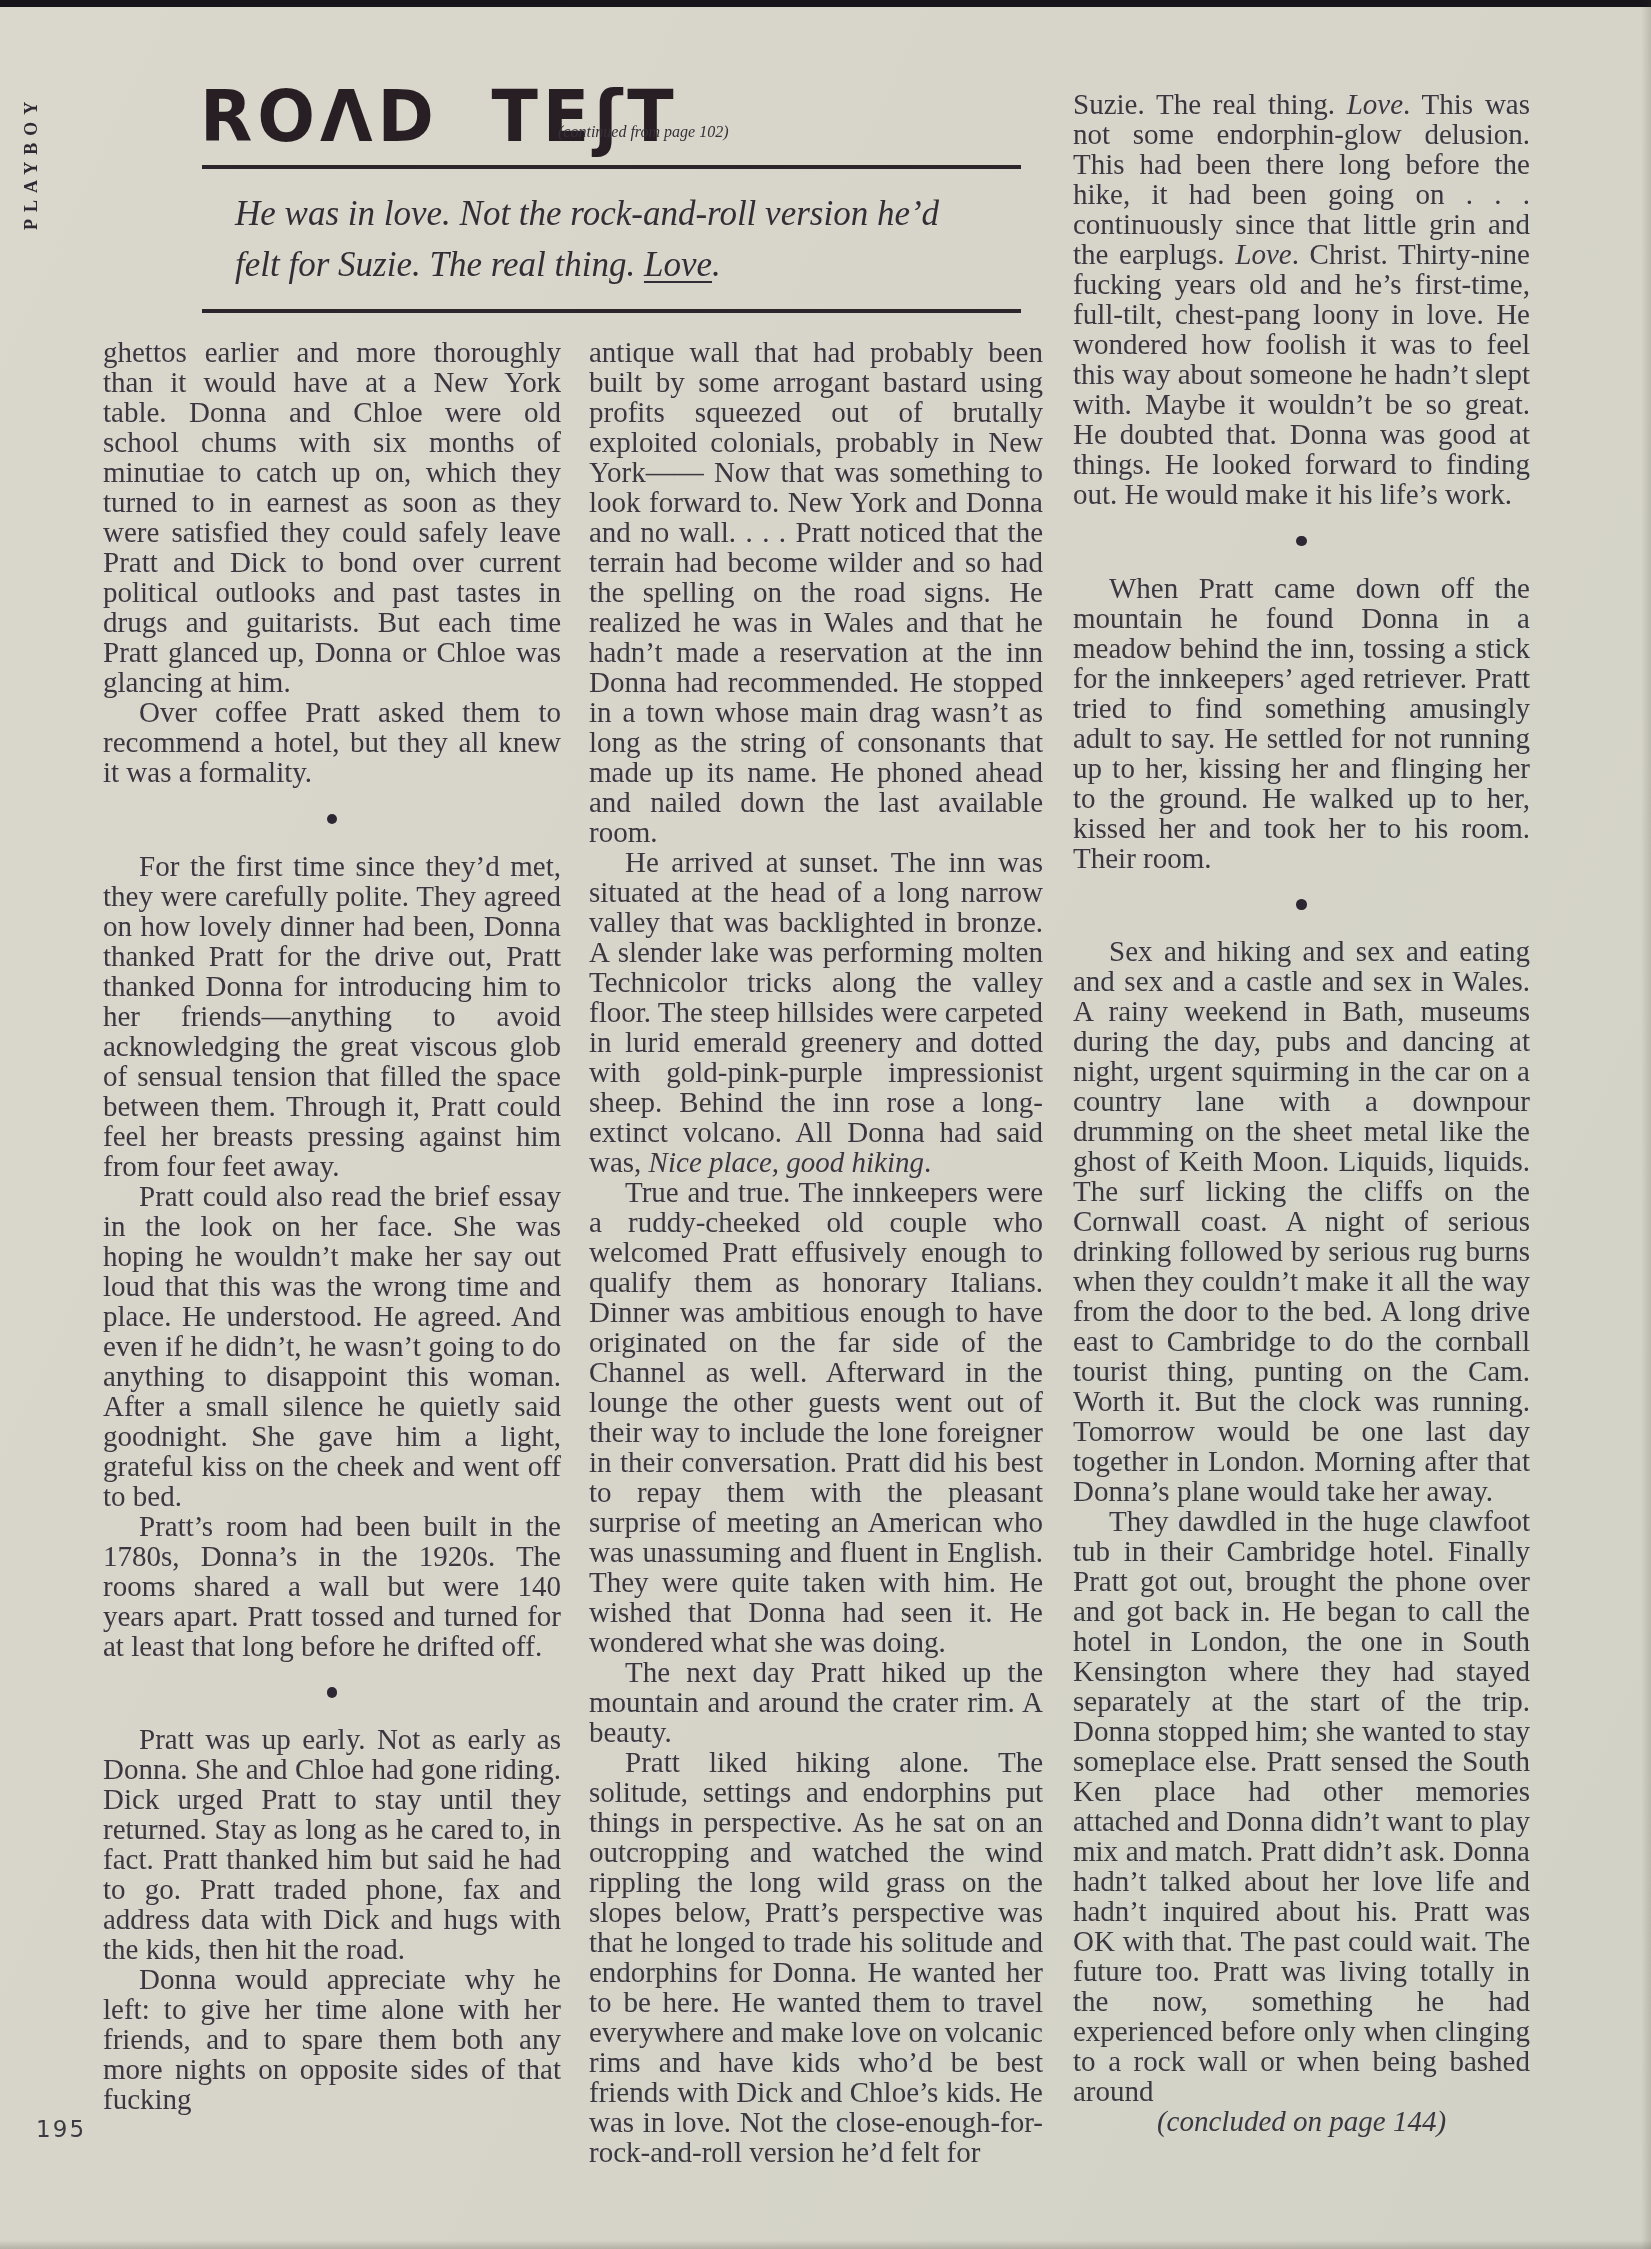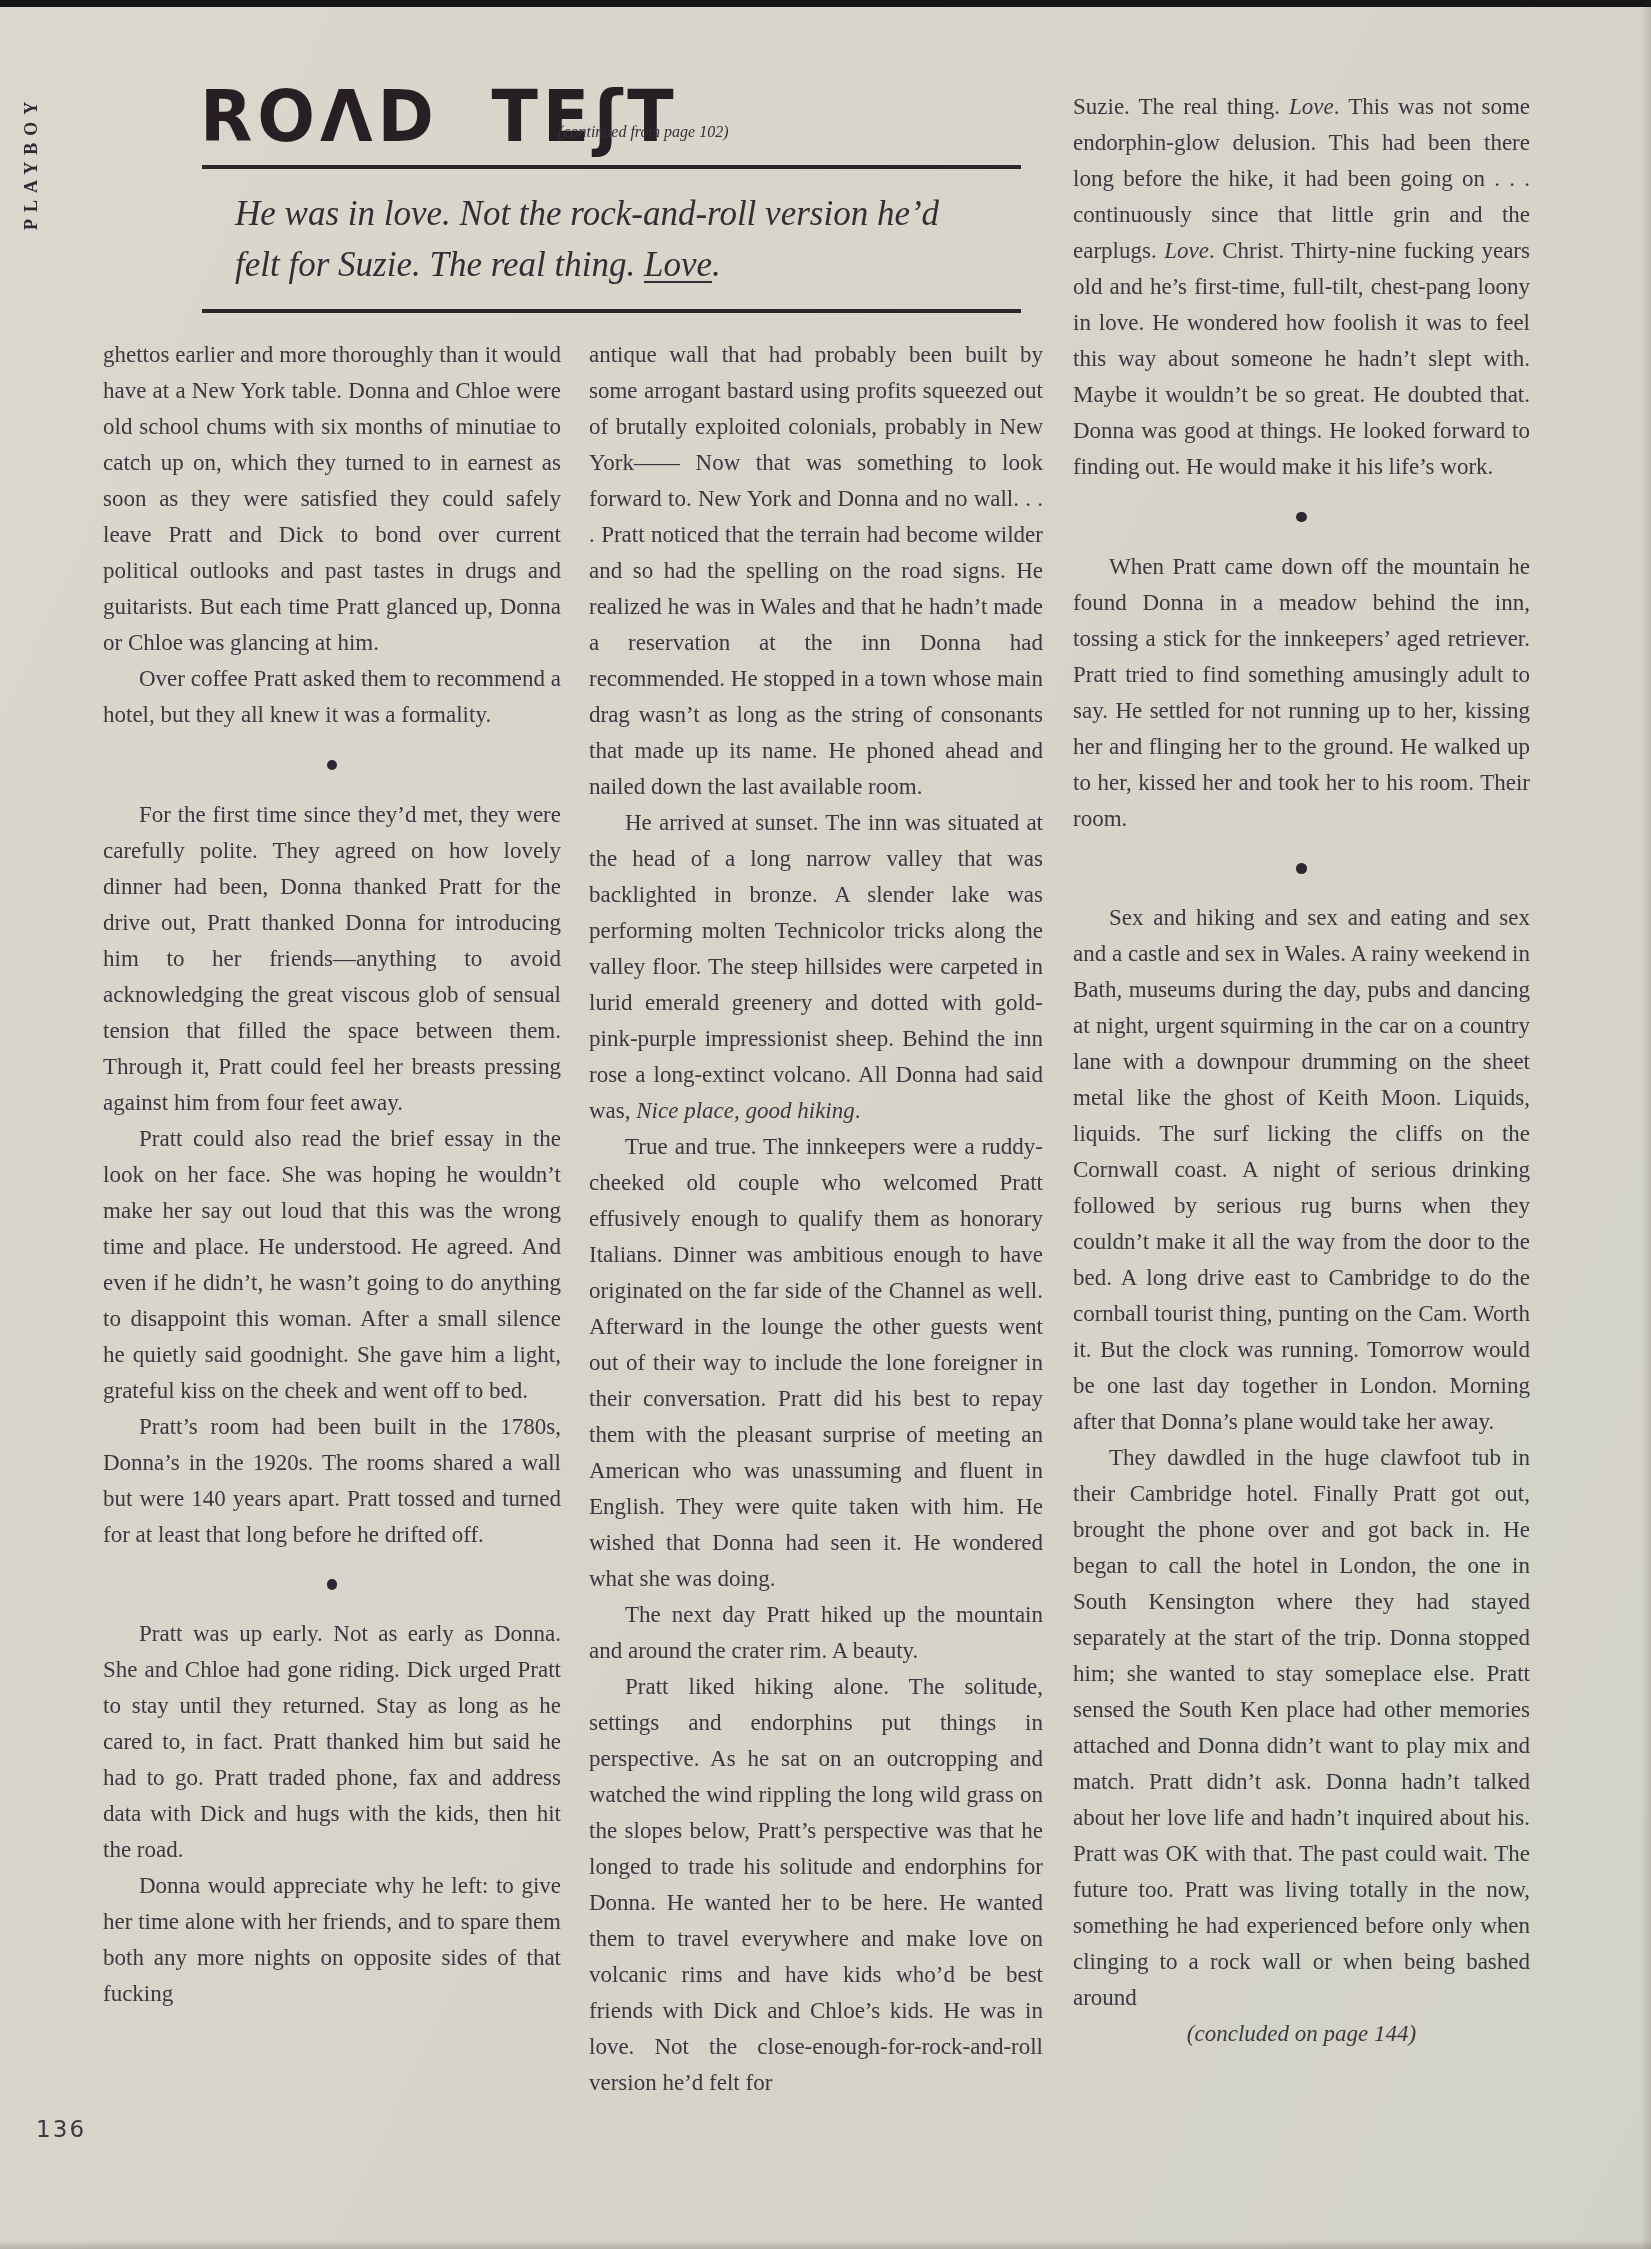--- a/index.html
+++ b/index.html
@@ -39,21 +39,21 @@
   .rule-top{top:165px;}
   .rule-bottom{top:309px;}
   .deck{
     position:absolute;left:209px;top:188px;width:822px;
     font-style:italic;font-size:35px;line-height:51px;color:#332d36;margin-left:26px;
   }
   .deck .u{text-decoration:underline;text-decoration-thickness:2.1px;text-underline-offset:4.9px;}
 
   .col{
     position:absolute;
-    font-size:23px;line-height:36px;color:#3b3741;
+    font-size:29px;line-height:30px;color:#3b3741;
   }
   .col1{left:103px;top:337px;width:458px;}
   .col2{left:589px;top:337px;width:454px;}
   .col3{left:1073px;top:89px;width:457px;}
   .col p{margin:0;text-align:justify;}
   .col p.indent{text-indent:36px;}
   .col p.note{text-align:center;font-style:italic;text-indent:0;}
   .bullet{width:10.5px;height:10.5px;border-radius:50%;background:#2c2733;margin:26.5px auto;}
 
   .folio{
@@ -102,18 +102,18 @@
   <div class="col col3">
       <p class=""><span>Suzie. The real thing. </span><span style="font-style: italic;">Love</span><span>. This was not some endorphin-glow delusion. This had been there long before the hike, it had been going on . . . continuously since that little grin and the earplugs. </span><span style="font-style: italic;">Love</span><span>. Christ. Thirty-nine fucking years old and he’s first-time, full-tilt, chest-pang loony in love. He wondered how foolish it was to feel this way about someone he hadn’t slept with. Maybe it wouldn’t be so great. He doubted that. Donna was good at things. He looked forward to finding out. He would make it his life’s work.</span></p>
       <div class="bullet"></div>
       <p class="indent"><span>When Pratt came down off the mountain he found Donna in a meadow behind the inn, tossing a stick for the innkeepers’ aged retriever. Pratt tried to find something amusingly adult to say. He settled for not running up to her, kissing her and flinging her to the ground. He walked up to her, kissed her and took her to his room. Their room.</span></p>
       <div class="bullet"></div>
       <p class="indent"><span>Sex and hiking and sex and eating and sex and a castle and sex in Wales. A rainy weekend in Bath, museums during the day, pubs and dancing at night, urgent squirming in the car on a country lane with a downpour drumming on the sheet metal like the ghost of Keith Moon. Liquids, liquids. The surf licking the cliffs on the Cornwall coast. A night of serious drinking followed by serious rug burns when they couldn’t make it all the way from the door to the bed. A long drive east to Cambridge to do the cornball tourist thing, punting on the Cam. Worth it. But the clock was running. Tomorrow would be one last day together in London. Morning after that Donna’s plane would take her away.</span></p>
       <p class="indent"><span>They dawdled in the huge clawfoot tub in their Cambridge hotel. Finally Pratt got out, brought the phone over and got back in. He began to call the hotel in London, the one in South Kensington where they had stayed separately at the start of the trip. Donna stopped him; she wanted to stay someplace else. Pratt sensed the South Ken place had other memories attached and Donna didn’t want to play mix and match. Pratt didn’t ask. Donna hadn’t talked about her love life and hadn’t inquired about his. Pratt was OK with that. The past could wait. The future too. Pratt was living totally in the now, something he had experienced before only when clinging to a rock wall or when being bashed around</span></p>
       <p class="note"><span>(concluded on page 144)</span></p>
     </div>
 
-  <div class="folio">136</div>
+  <div class="folio">195</div>
 
   <div class="right-shade"></div>
   <div class="bottom-shade"></div>
 </div>
 
 
 </body></html>

